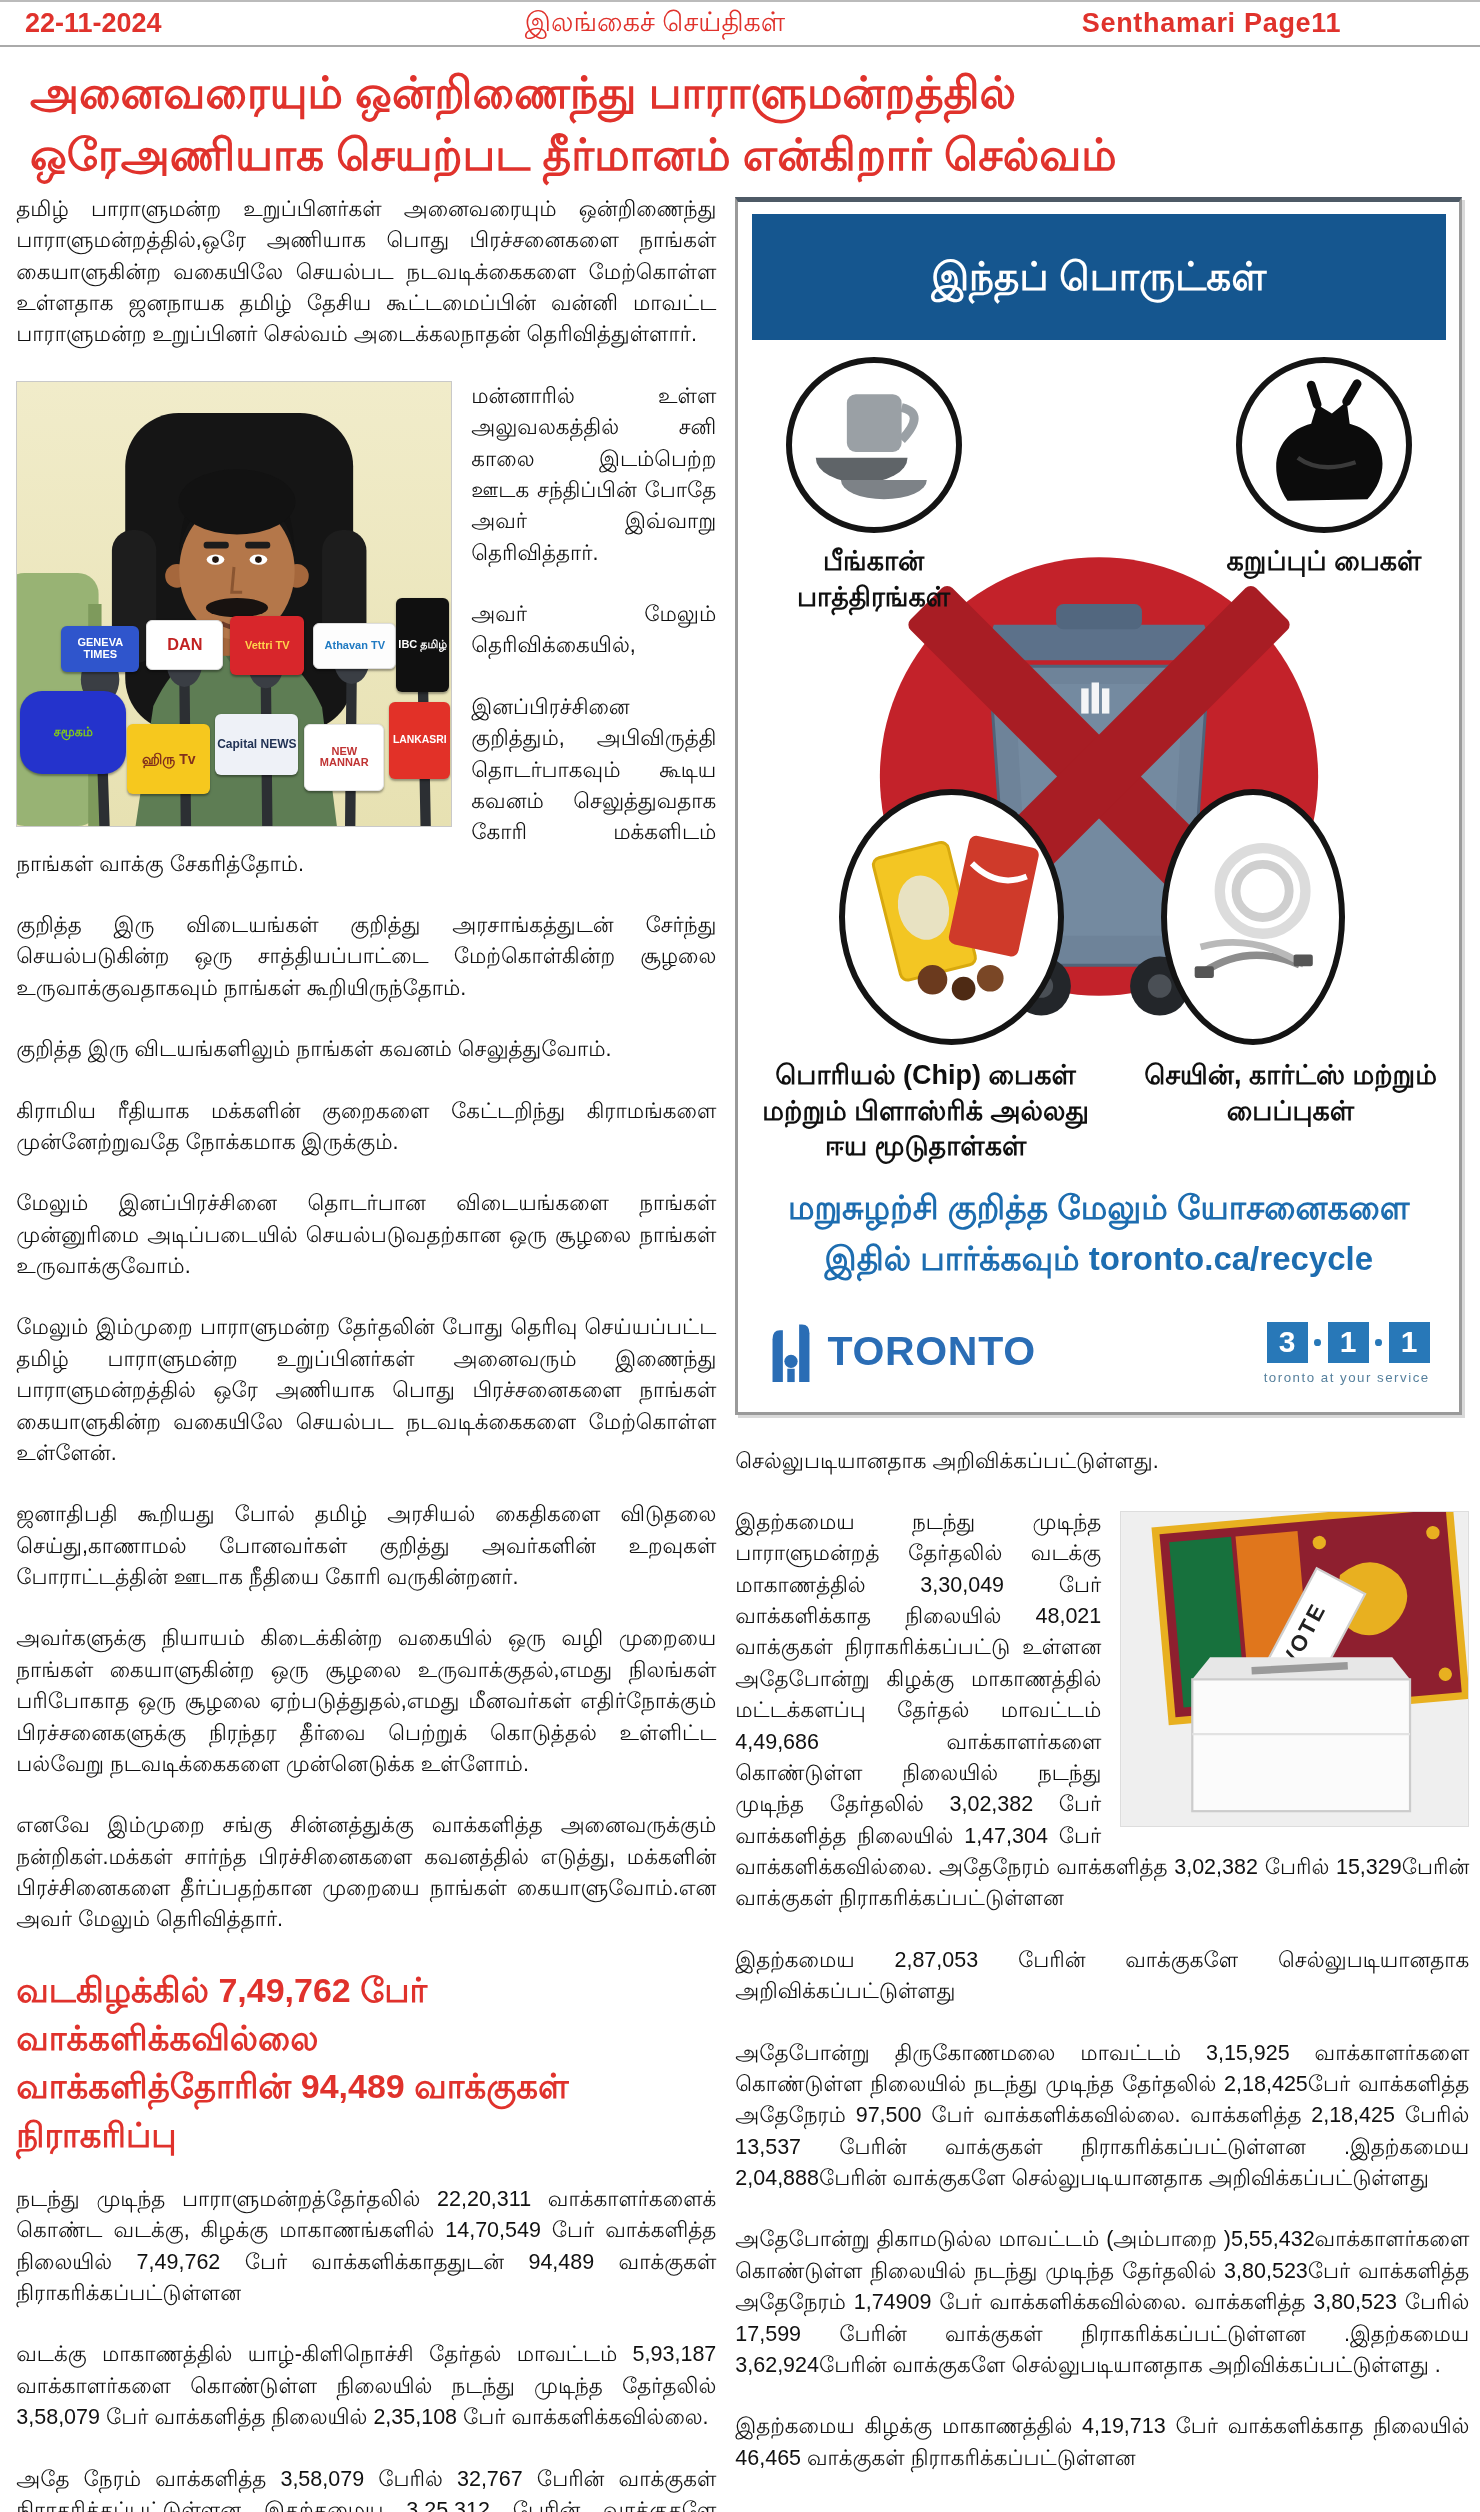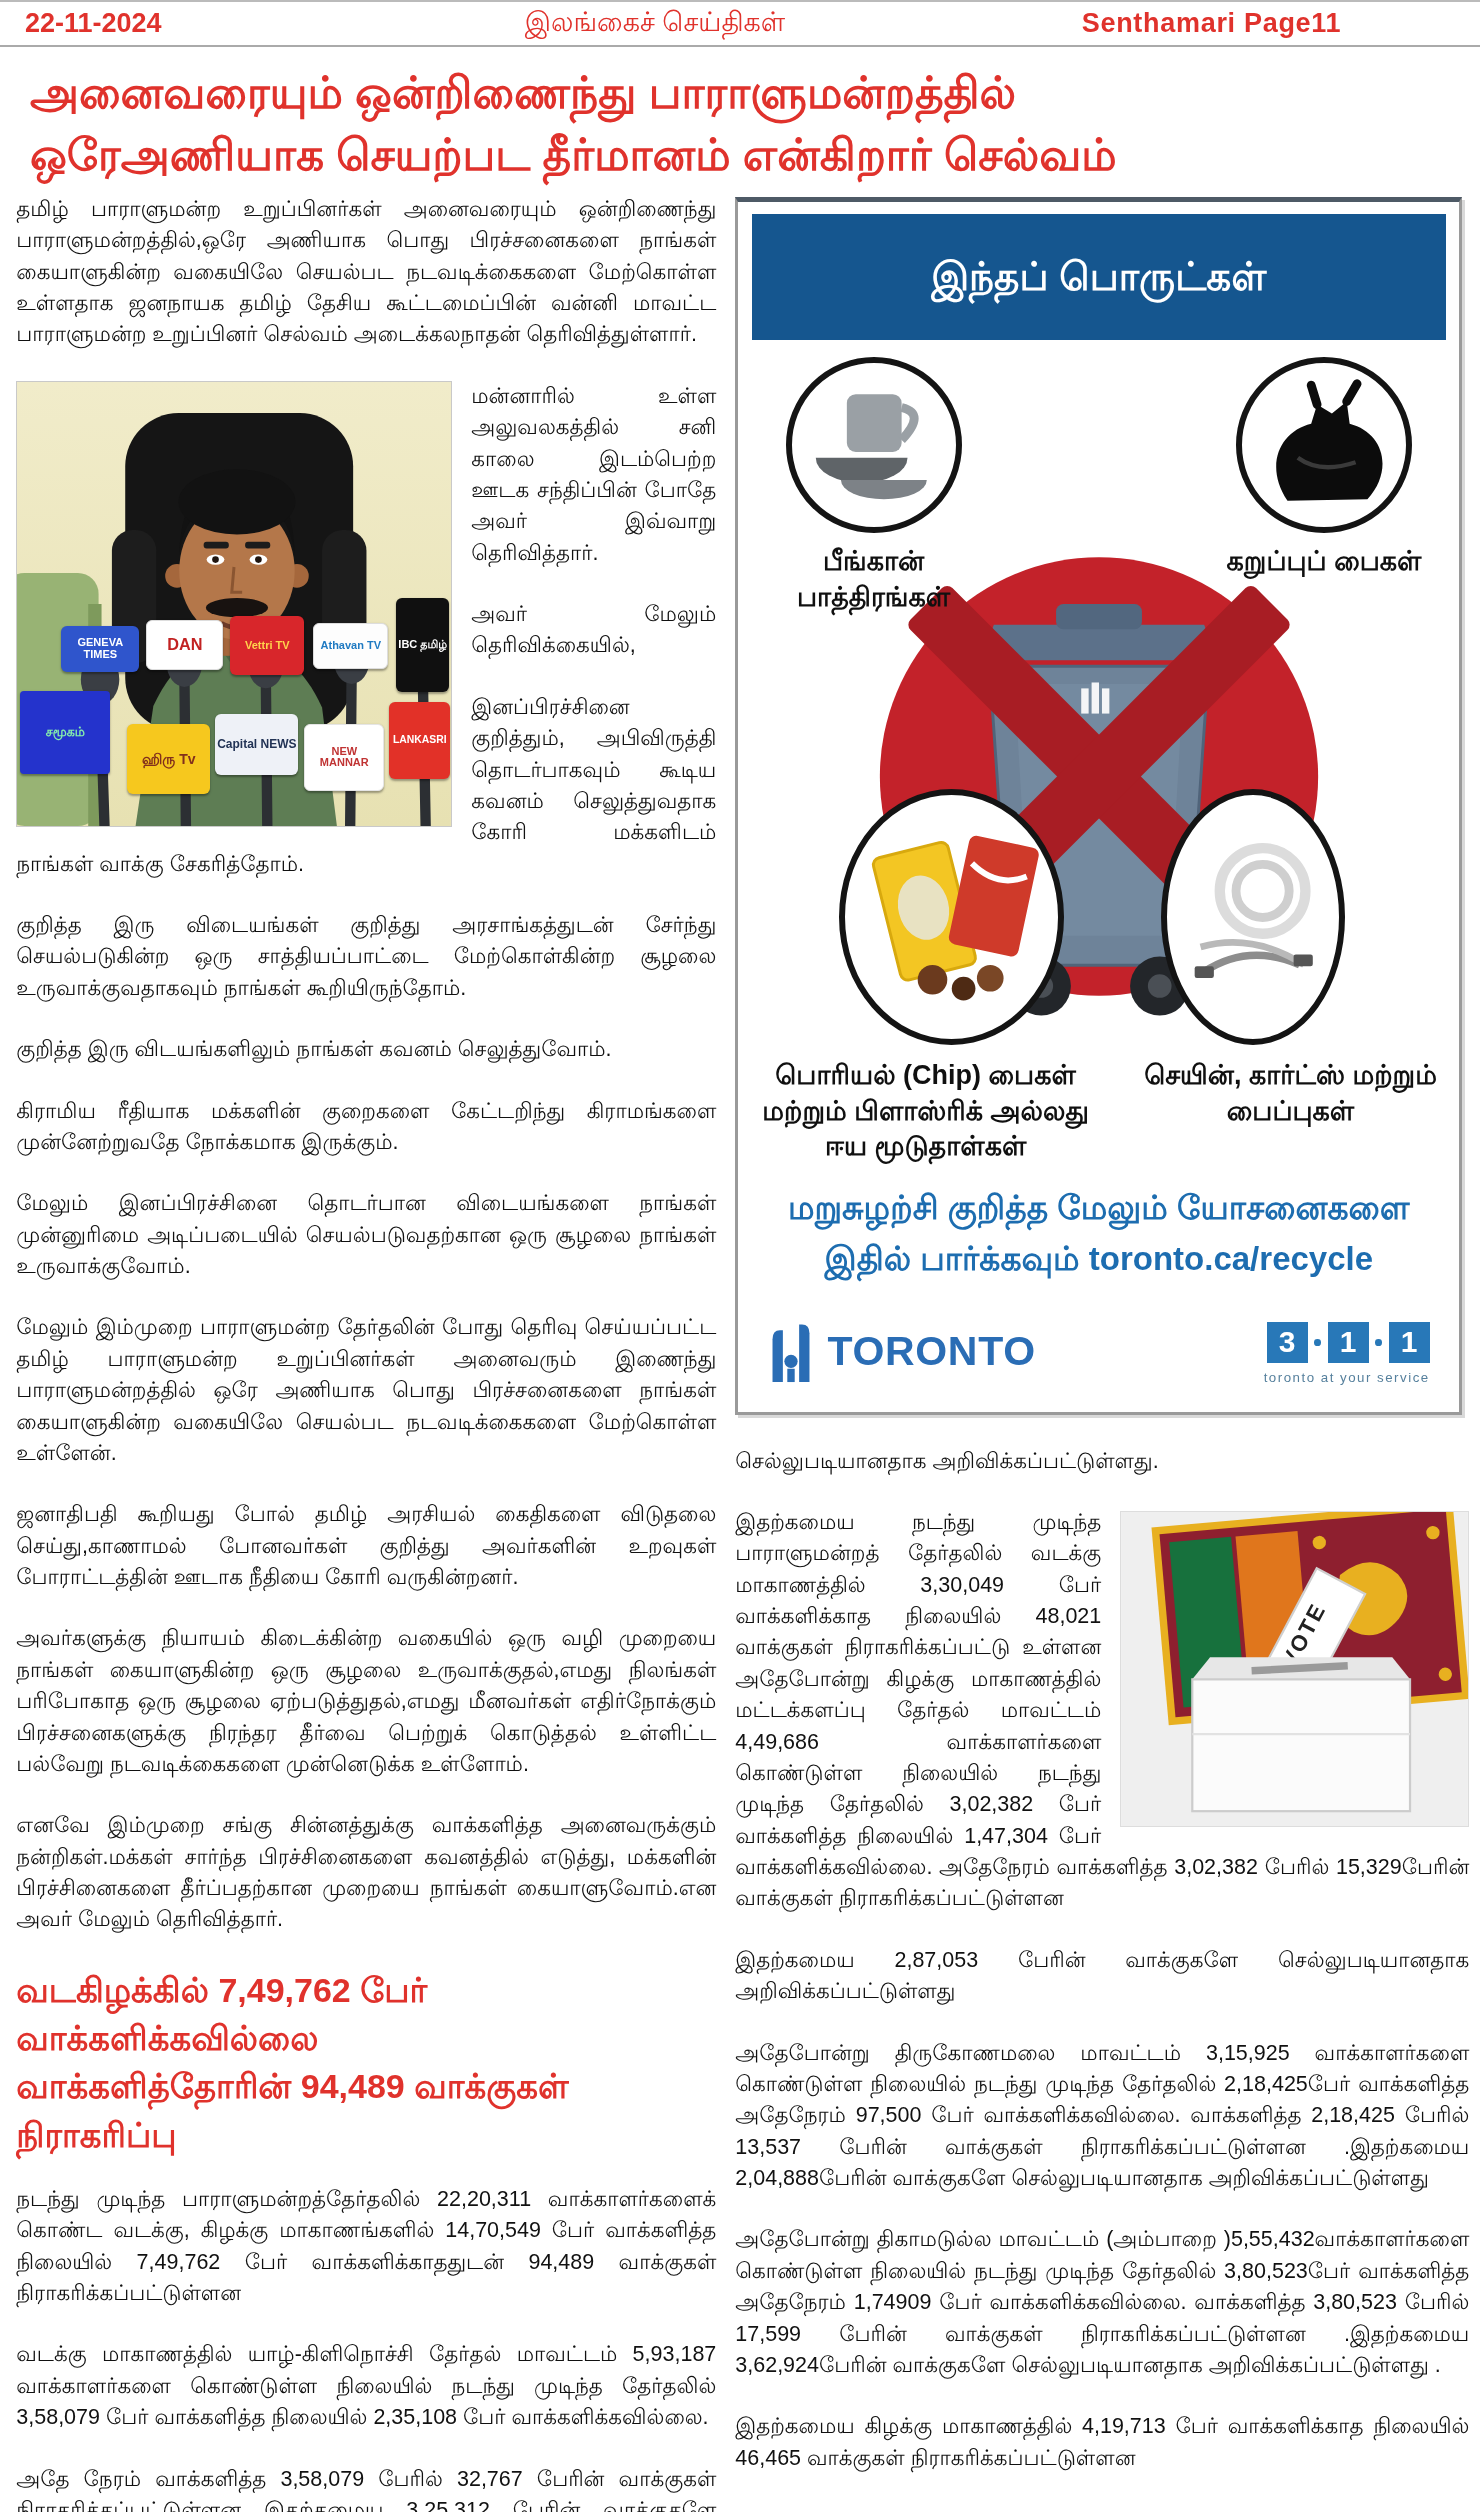--- a/index.html
+++ b/index.html
@@ -32,25 +32,25 @@
   .photo-fig{
     float:left;width:434px;height:444px;margin:0 19px 6px 0;
     position:relative;border:0.7px solid #c9c9c9;background:#efe9c6;overflow:hidden;
   }
   .photo-fig svg{position:absolute;left:0;top:0;}
   .mic-flag{
     position:absolute;display:flex;align-items:center;justify-content:center;
     text-align:center;font-weight:bold;border-radius:6px;line-height:1.05;
     box-shadow:0 1.5px 2.2px rgba(0,0,0,.35);padding:1.5px;box-sizing:border-box;overflow:hidden;
   }
-  .mf0{left:3px;  top:309px;width:90px;height:83px;background:#2433cc;color:#86efac;font-size:12.6px;border-radius:4px;}
+  .mf0{left:3px;  top:309px;width:106px;height:83px;background:#2433cc;color:#84cc16;font-size:12.6px;border-radius:22px;}
   .mf1{left:44px; top:244px;width:78px;height:46px; background:#2f55cc;color:#fff;font-size:11px;}
   .mf2{left:129px;top:238px;width:77px;height:50px; background:#ffffff;color:#c22222;font-size:16.3px;border:1.5px solid #ddd;}
   .mf3{left:213px;top:234px;width:74px;height:59px; background:#d8262b;color:#ffd34d;font-size:11px;}
-  .mf4{left:296px;top:241px;width:75px;height:46px; background:#fdfdfd;color:#1f7ac2;font-size:11px;border:1.5px solid #ddd;}
+  .mf4{left:296px;top:241px;width:83px;height:46px; background:#fdfdfd;color:#1f7ac2;font-size:11px;border:1.5px solid #ddd;}
   .mf5{left:379px;top:216px;width:53px; height:94px; background:#101010;color:#fff;font-size:11px;}
   .mf6{left:110px;top:342px;width:83px;height:70px; background:#f6c81e;color:#82301c;font-size:14px;}
   .mf7{left:198px;top:332px;width:83px;height:61px; background:#eef1f7;color:#223355;font-size:12px;}
   .mf8{left:287px;top:342px;width:80px;height:67px; background:#ffffff;color:#c03333;font-size:11px;border:1.5px solid #e5e5e5;}
   .mf9{left:372px;top:320px;width:61px; height:77px;background:#e23128;color:#fff;font-size:10.4px;}
   
   .red-sub{
     clear:both;color:#e0322c;font-weight:bold;font-size:34px;line-height:1.42;
     margin:10.4px 0 25px 0;
   }

